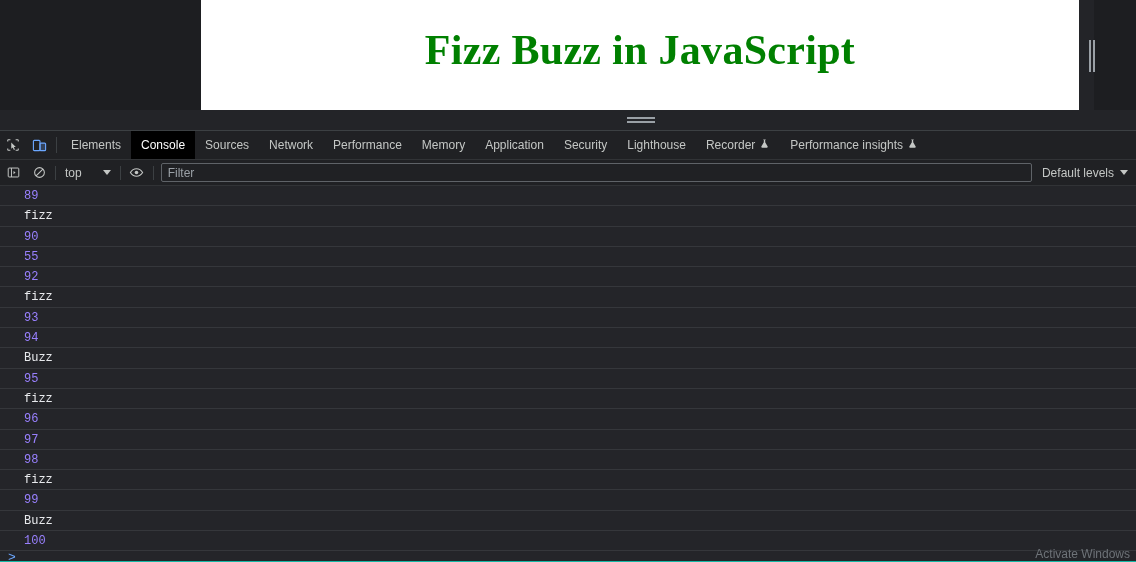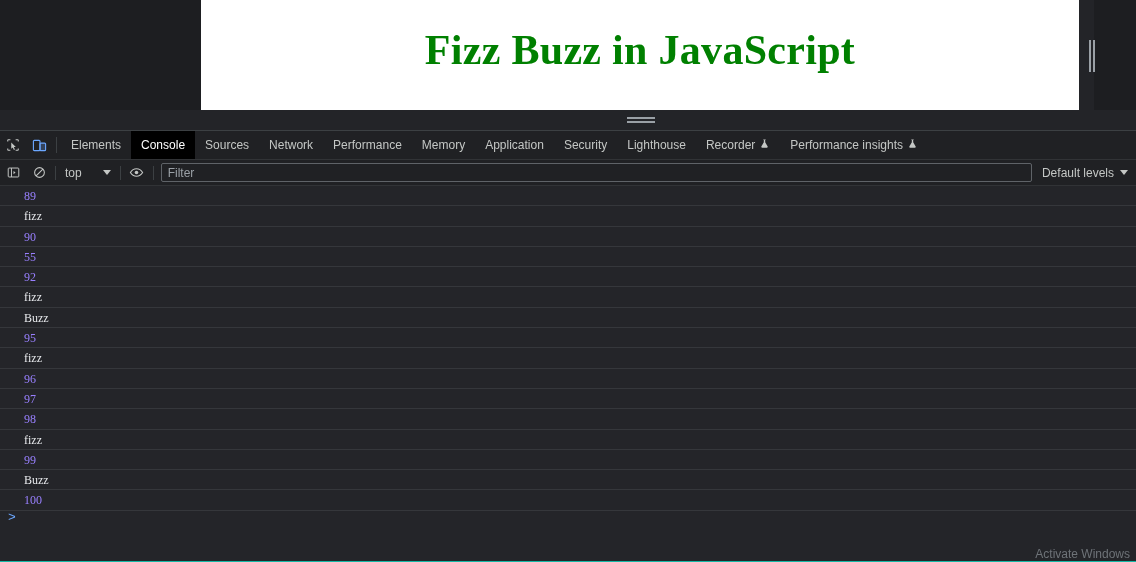--- a/index.html
+++ b/index.html
@@ -141,21 +141,21 @@
 
   
   .console-body {
     position: relative; width: 1136px; height: 375px;
     background: #242529; overflow: hidden;
   }
   .log-row {
     position: relative; height: 20.3px; line-height: 20.3px;
     border-bottom: 1px solid #35373b;
     padding-left: 24px;
-    font-family: Liberation Serif, serif;
+    font-family: Liberation Mono, monospace;
     font-size: 12px;
     white-space: nowrap;
   }
   .log-row.num { color: #9980ff; }
   .log-row.str { color: #e8eaed; }
 
   .prompt-row {
     position: relative; height: 20px; padding-left: 8px;
     display: flex; align-items: flex-start;
   }
@@ -309,20 +309,22 @@
     </div>
 
     <div class="console-body">
       <div id="rows">
           <div class="log-row num">89</div>
           <div class="log-row str">fizz</div>
           <div class="log-row num">90</div>
           <div class="log-row num">55</div>
           <div class="log-row num">92</div>
           <div class="log-row str">fizz</div>
+          <div class="log-row num">93</div>
+          <div class="log-row num">94</div>
           <div class="log-row str">Buzz</div>
           <div class="log-row num">95</div>
           <div class="log-row str">fizz</div>
           <div class="log-row num">96</div>
           <div class="log-row num">97</div>
           <div class="log-row num">98</div>
           <div class="log-row str">fizz</div>
           <div class="log-row num">99</div>
           <div class="log-row str">Buzz</div>
           <div class="log-row num">100</div>

